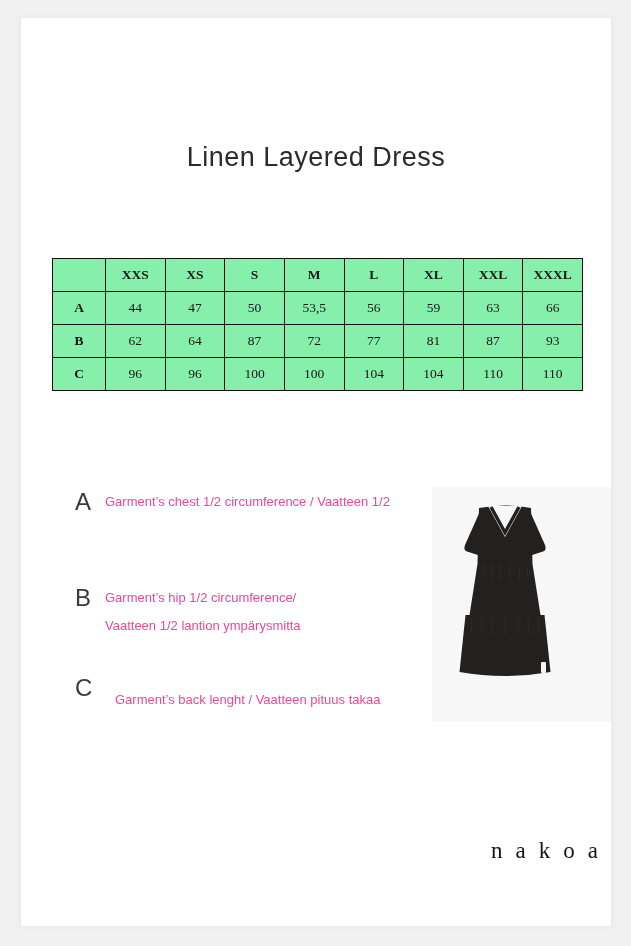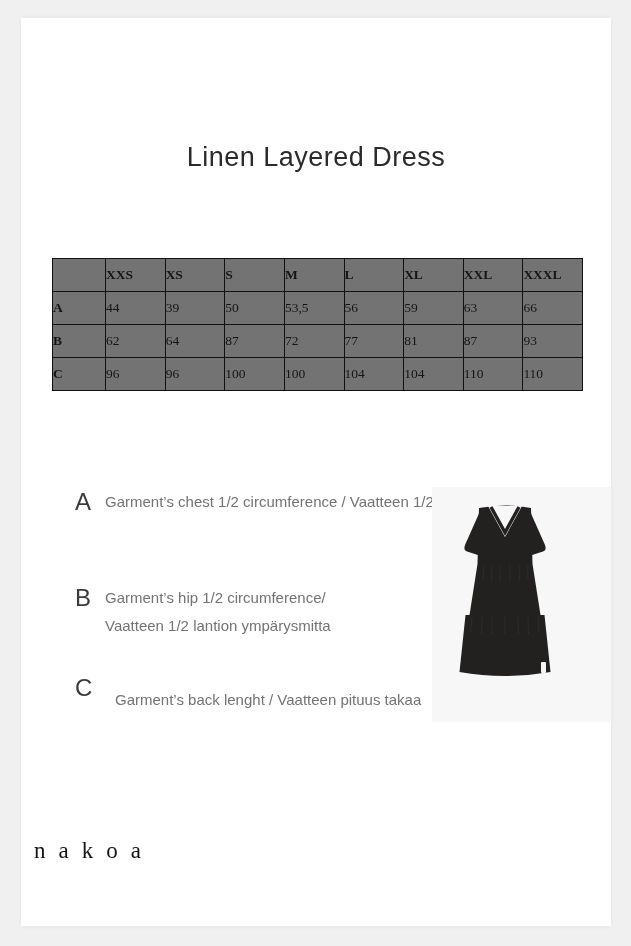--- a/index.html
+++ b/index.html
@@ -25,51 +25,51 @@
   
   .size-table-wrap{position:absolute;left:31px;top:240px;width:531px;}
   table.size-table{
     border-collapse:collapse;width:531px;table-layout:fixed;
     font-family:"Liberation Serif",serif;
     font-size:13.5px;color:#151515;
   }
   table.size-table col.label-col{width:53px;}
   table.size-table th,table.size-table td{
     border:1.5px solid #111111;
-    height:32px;text-align:left;vertical-align:middle;
-    padding:0;background:#737373;font-family:Liberation Serif, serif;
+    height:32px;text-align:center;vertical-align:middle;
+    padding:0;background:#86efac;font-family:Liberation Serif, serif;
   }
   table.size-table th{font-weight:bold;}
   td.row-label{font-weight:bold;}
   
   .legend-item{
     position:absolute;left:54px;width:380px;
     display:flex;align-items:flex-start;
   }
   .legend-letter{
     width:30px;flex:0 0 30px;
     font-size:24px;line-height:28px;color:#3a3a3a;font-weight:400;
   }
   .legend-text{
-    font-size:15px;line-height:28px;color:#737373;
+    font-size:13px;line-height:28px;color:#ec4899;
   }
   .legend-text span{display:block;}
   .legend-a{top:470px;}
   .legend-b{top:566px;}
   .legend-c{top:656px;}
   .legend-c .legend-text{padding-left:10px;margin-top:12px;}
   
   .product-photo{
     position:absolute;left:411px;top:469px;width:179px;height:235px;
     background:#f7f7f7;
   }
   
   .brand{
     position:absolute;top:820px;left:0;width:100%;
-    text-align:left;
+    text-align:right;
     font-family:"Liberation Serif",serif;
     font-size:23px;letter-spacing:13px;padding-left:13px;
     box-sizing:border-box;
     color:#151515;
   }
 </style>
 </head>
 <body>
 
 <div class="card">
@@ -97,21 +97,21 @@
         <th>S</th>
         <th>M</th>
         <th>L</th>
         <th>XL</th>
         <th>XXL</th>
         <th>XXXL</th>
       </tr>
       <tr>
         <td class="row-label">A</td>
         <td>44</td>
-        <td>39</td>
+        <td>47</td>
         <td>50</td>
         <td>53,5</td>
         <td>56</td>
         <td>59</td>
         <td>63</td>
         <td>66</td>
       </tr>
       <tr>
         <td class="row-label">B</td>
         <td>62</td>

